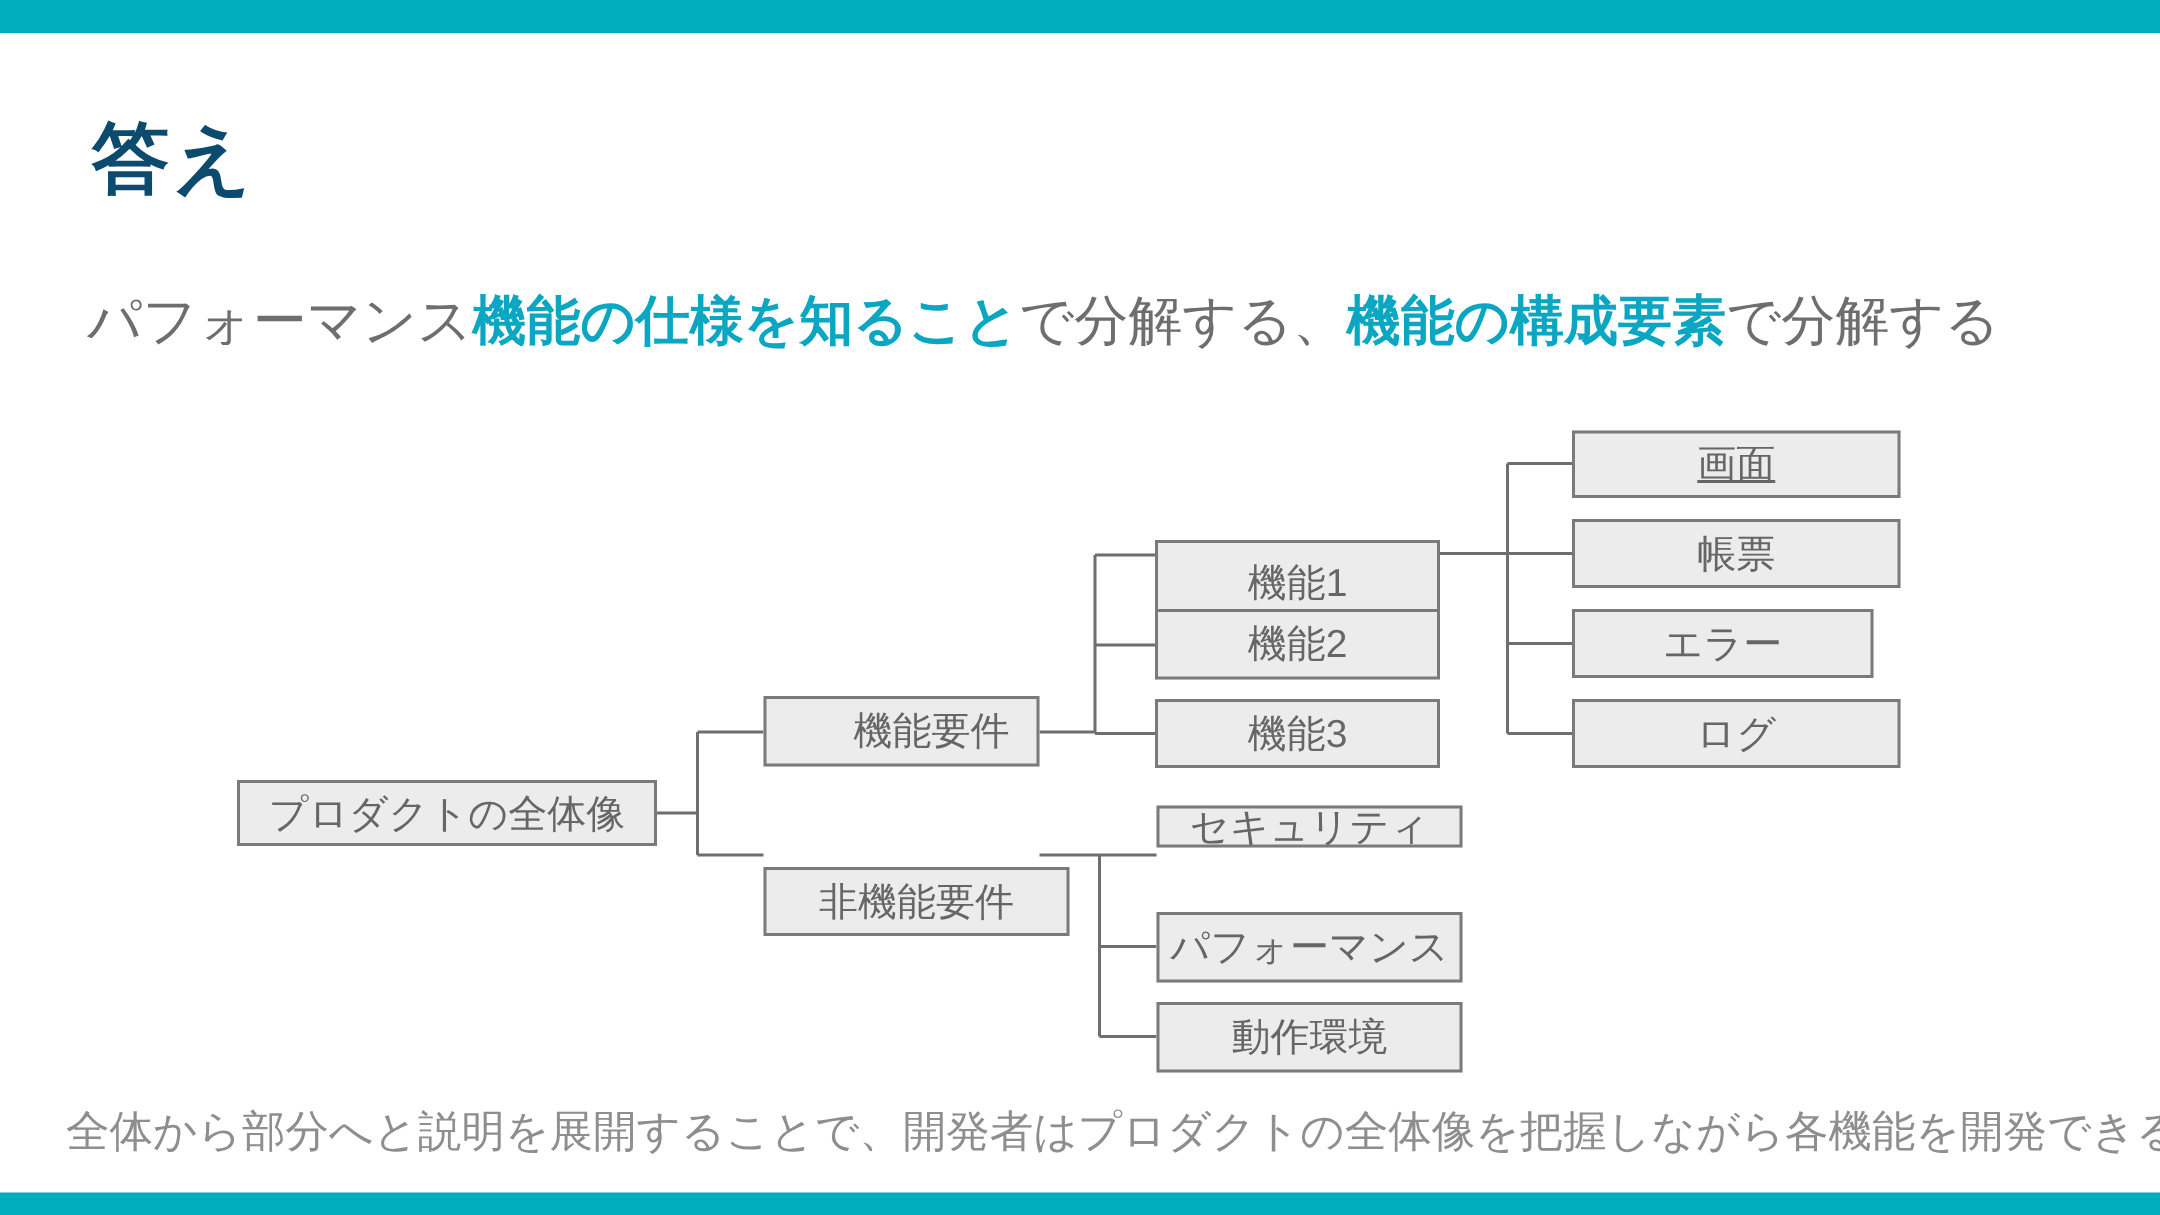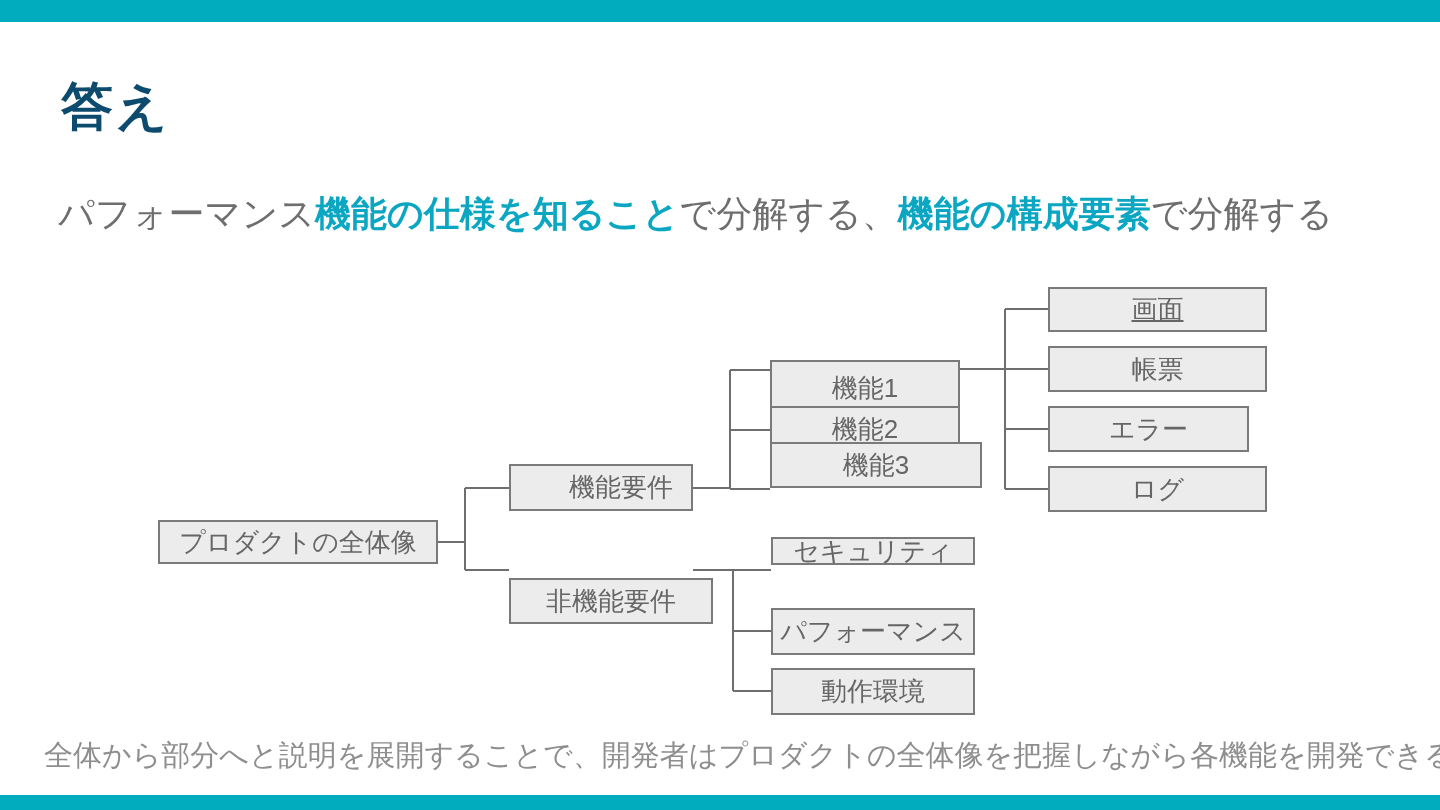--- a/index.html
+++ b/index.html
@@ -72,21 +72,21 @@
         M693 570 H733 M733 570 V691 M733 570 H771 M733 631 H771 M733 691 H771"></path>
     </svg>
 
     <div class="node" style="left:158px; top:520px; width:280px; height:44px;">プロダクトの全体像</div>
 
     <div class="node" style="left:509px; top:464px; width:184px; height:47px;padding-left:40px;">機能要件</div>
     <div class="node" style="left:509px; top:578px; width:204px; height:46px;">非機能要件</div>
 
     <div class="node" style="left:770px; top:347px; width:190px; height:56px;margin-top:13px;">機能1</div>
     <div class="node" style="left:770px; top:406px; width:190px; height:47px;">機能2</div>
-    <div class="node" style="left:770px; top:442px; width:212px; height:46px;">機能3</div>
+    <div class="node" style="left:770px; top:466px; width:190px; height:46px;">機能3</div>
 
     <div class="node" style="left:1048px; top:287px; width:219px; height:45px;text-decoration:underline;">画面</div>
     <div class="node" style="left:1048px; top:346px; width:219px; height:46px;">帳票</div>
     <div class="node" style="left:1048px; top:406px; width:201px; height:46px;">エラー</div>
     <div class="node" style="left:1048px; top:466px; width:219px; height:46px;">ログ</div>
 
     <div class="node" style="left:771px; top:537px; width:204px; height:28px;">セキュリティ</div>
     <div class="node" style="left:771px; top:608px; width:204px; height:47px;">パフォーマンス</div>
     <div class="node" style="left:771px; top:668px; width:204px; height:47px;">動作環境</div>
   </div>

